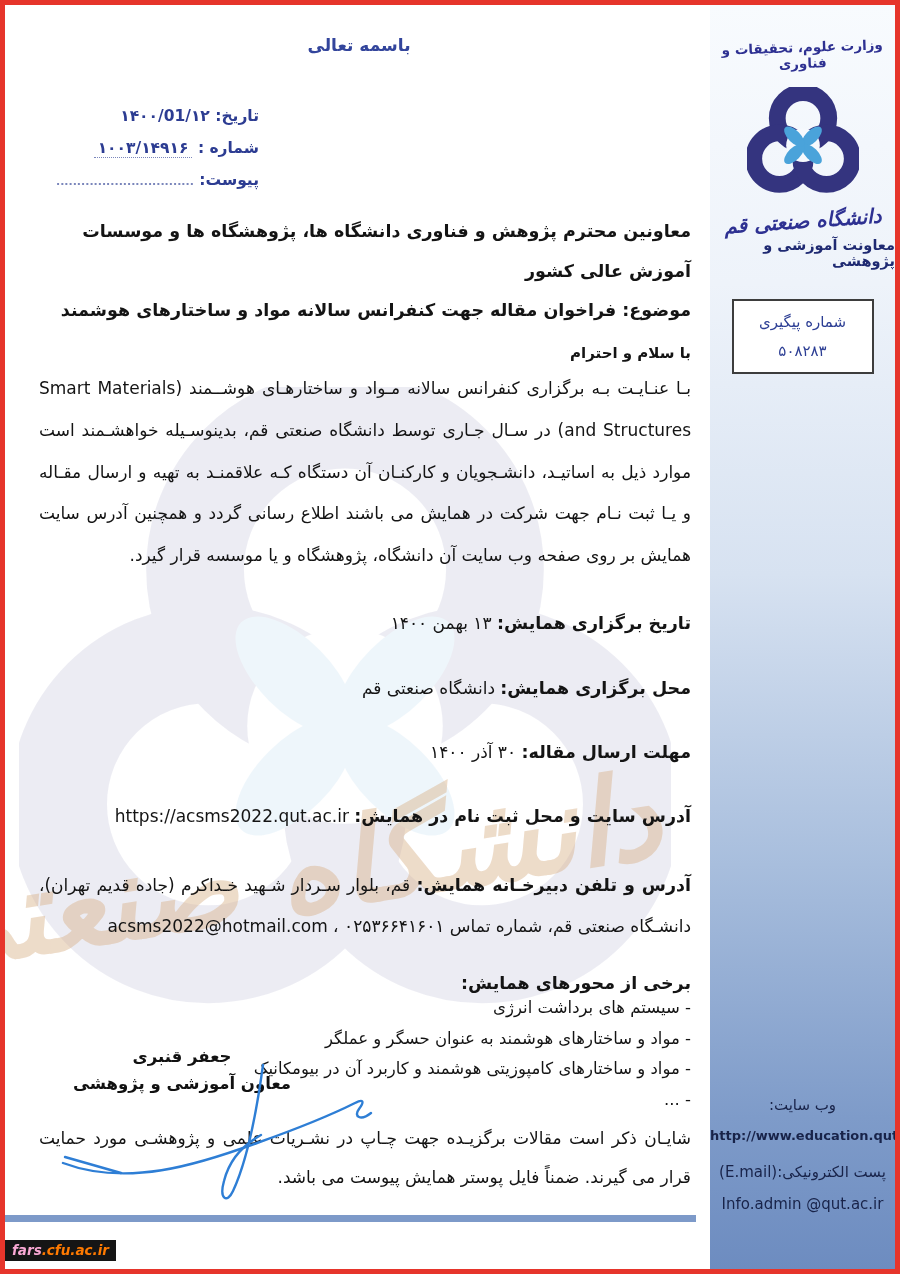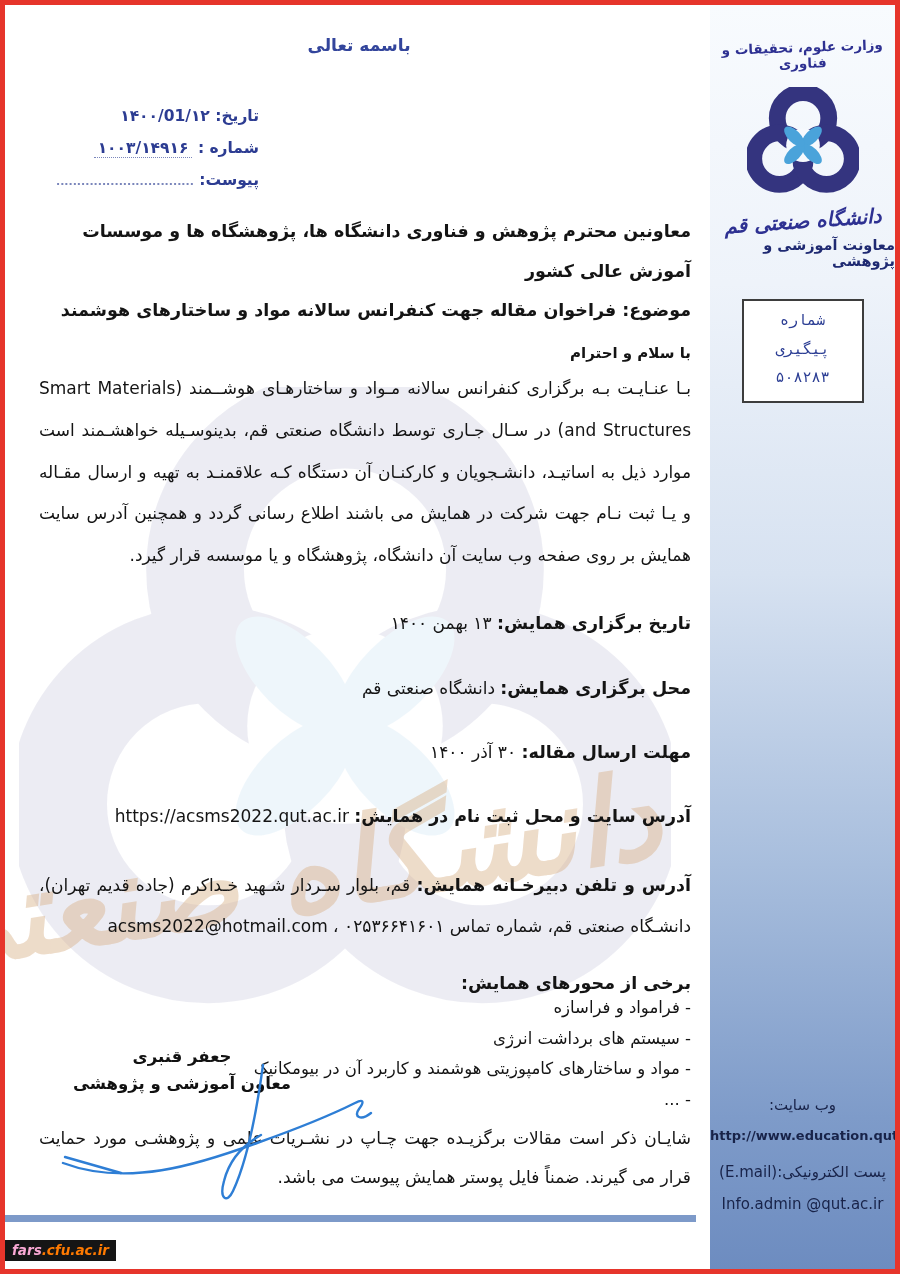--- a/index.html
+++ b/index.html
@@ -12,23 +12,23 @@
   .sidebar { position:absolute; top:0; right:0; width:192px; height:100%;
              border-left:7px solid #fff;
              background:linear-gradient(180deg,#f8fbfe 0%,#eef3fa 22%,#d7e2f1 45%,#a8bedd 68%,#7e9bc9 88%,#6d8cc0 100%);
              display:flex; flex-direction:column; align-items:center; }
   .ministry { margin-top:34px; color:#2e3192; font-weight:bold; font-size:13.5px;
               transform:rotate(-2deg); letter-spacing:-0.3px; direction:rtl; text-align:center; }
   .logo { margin-top:16px; width:112px; height:112px; }
   .univ-callig { margin-top:10px; color:#2e3192; font-weight:bold; font-size:20px;
                  font-style:italic; transform:rotate(-4deg); direction:rtl; }
   .deputy { margin-top:4px; color:#1f2a72; font-weight:bold; font-size:14.5px; direction:rtl; }
-  .tracking-box { margin-top:30px; width:122px; background:#fff; border:2px solid #3d3d3d;
+  .tracking-box { margin-top:30px; width:142px; background:#fff; border:2px solid #3d3d3d;
                   padding:7px 6px; text-align:center; color:#2c3e94; font-size:15px;
-                  line-height:1.9; direction:rtl;font-family:Liberation Mono, monospace; }
+                  line-height:1.9; direction:rtl; }
   .webinfo { margin-top:auto; margin-bottom:56px; text-align:center; direction:rtl;
              color:#182349; width:100%; }
   .webinfo .lbl { font-size:15px; margin-top:20px; }
   .webinfo .val { font-size:13px; margin-top:14px; font-weight:bold; direction:ltr; }
   .webinfo .val2 { font-size:15px; margin-top:14px; direction:ltr; }
 
   
   .besmele { position:absolute; top:30px; left:0; width:708px; text-align:center;
              color:#33459c; font-weight:bold; font-size:17px; z-index:4; }
   .meta { position:absolute; left:22px; top:96px; width:232px; direction:rtl;
@@ -132,22 +132,22 @@
     <p class="item">
       <span class="lblb">آدرس سایت و محل ثبت نام در همایش:</span>
       <span class="ltr">https://acsms2022.qut.ac.ir</span>
     </p>
     <p class="item item-justify">
       <span class="lblb">آدرس و تلفن دبیرخـانه همایش:</span>
       <span>قم، بلوار سـردار شـهید خـداکرم (جاده قدیم تهران)، دانشـگاه صنعتی قم، شماره تماس ۰۲۵۳۶۶۴۱۶۰۱ ، acsms2022@hotmail.com</span>
     </p>
 
     <p class="topics-heading">برخی از محورهای همایش:</p>
-    <p class="topic">- فرامواد و فراسازه</p>
     <p class="topic">- سیستم های برداشت انرژی</p>
+    <p class="topic">- مواد و ساختارهای هوشمند به عنوان حسگر و عملگر</p>
     <p class="topic">- مواد و ساختارهای کامپوزیتی هوشمند و کاربرد آن در بیومکانیک</p>
     <p class="topic">- ...</p>
 
     <p class="closing">شایـان ذکر است مقالات برگزیـده جهت چـاپ در نشـریات علمی و پژوهشـی مورد حمایت قرار می گیرند. ضمناً فایل پوستر همایش پیوست می باشد.</p>
   </div>
 
   <div class="signature">
     <div class="signer-name">جعفر قنبری</div>
     <div class="signer-title">معاون آموزشی و پژوهشی</div>
     <svg class="sig-svg" width="340" height="150" viewBox="0 0 340 150" aria-hidden="true">

